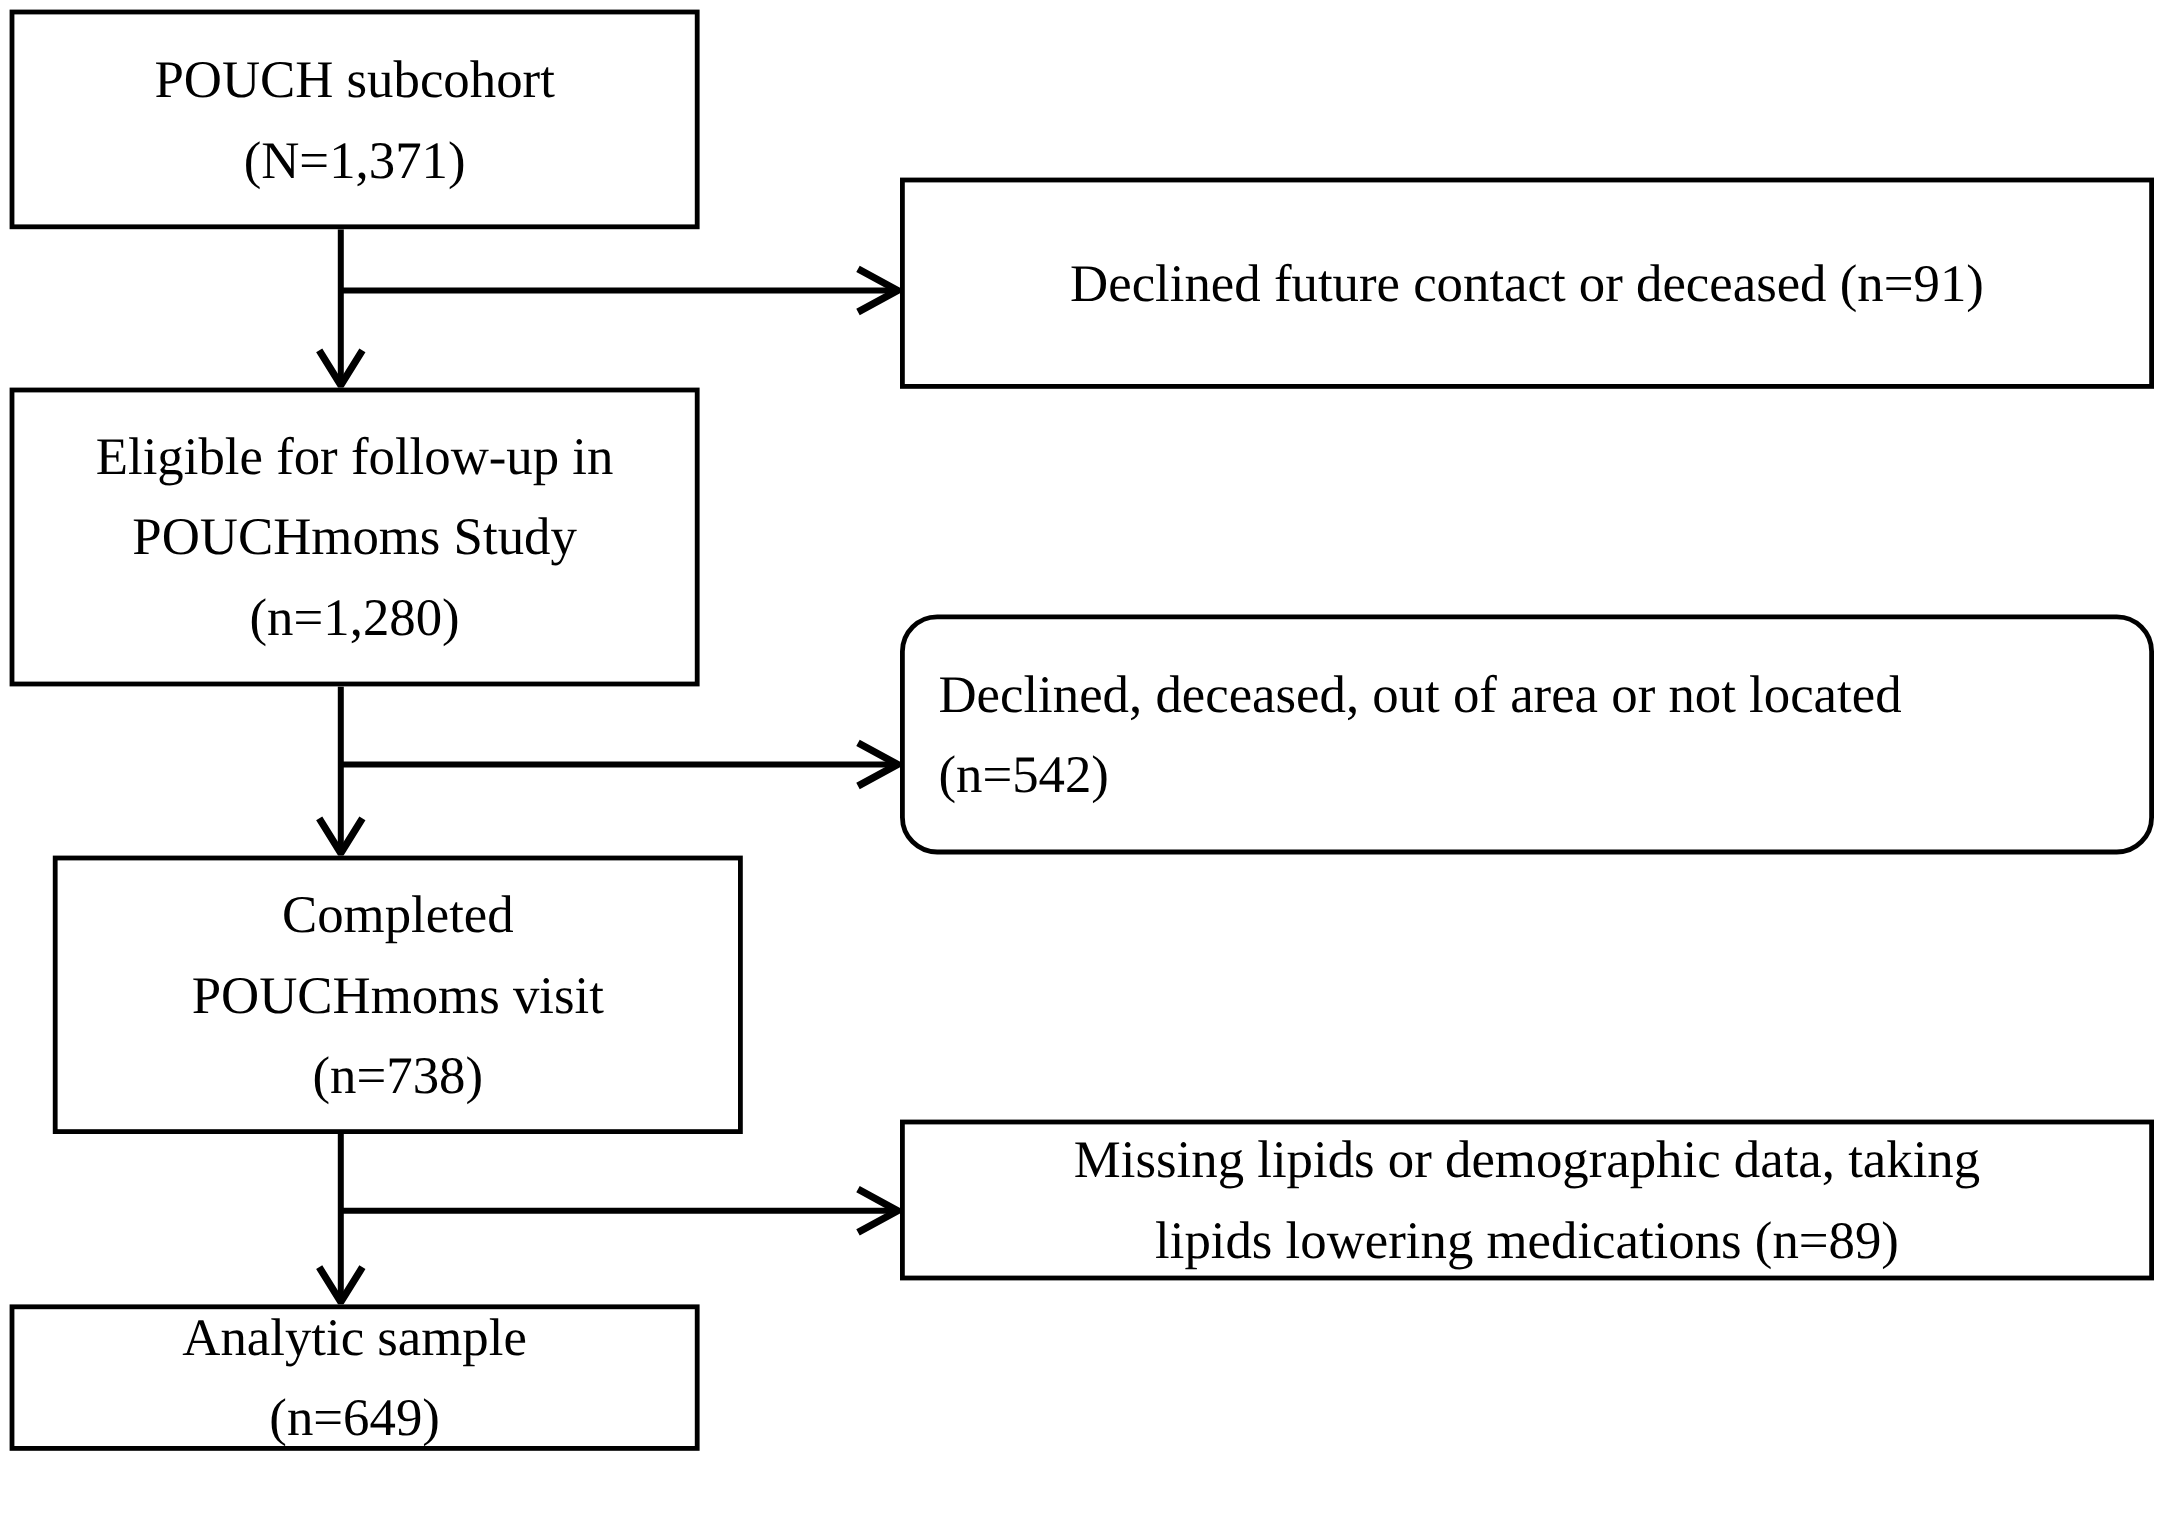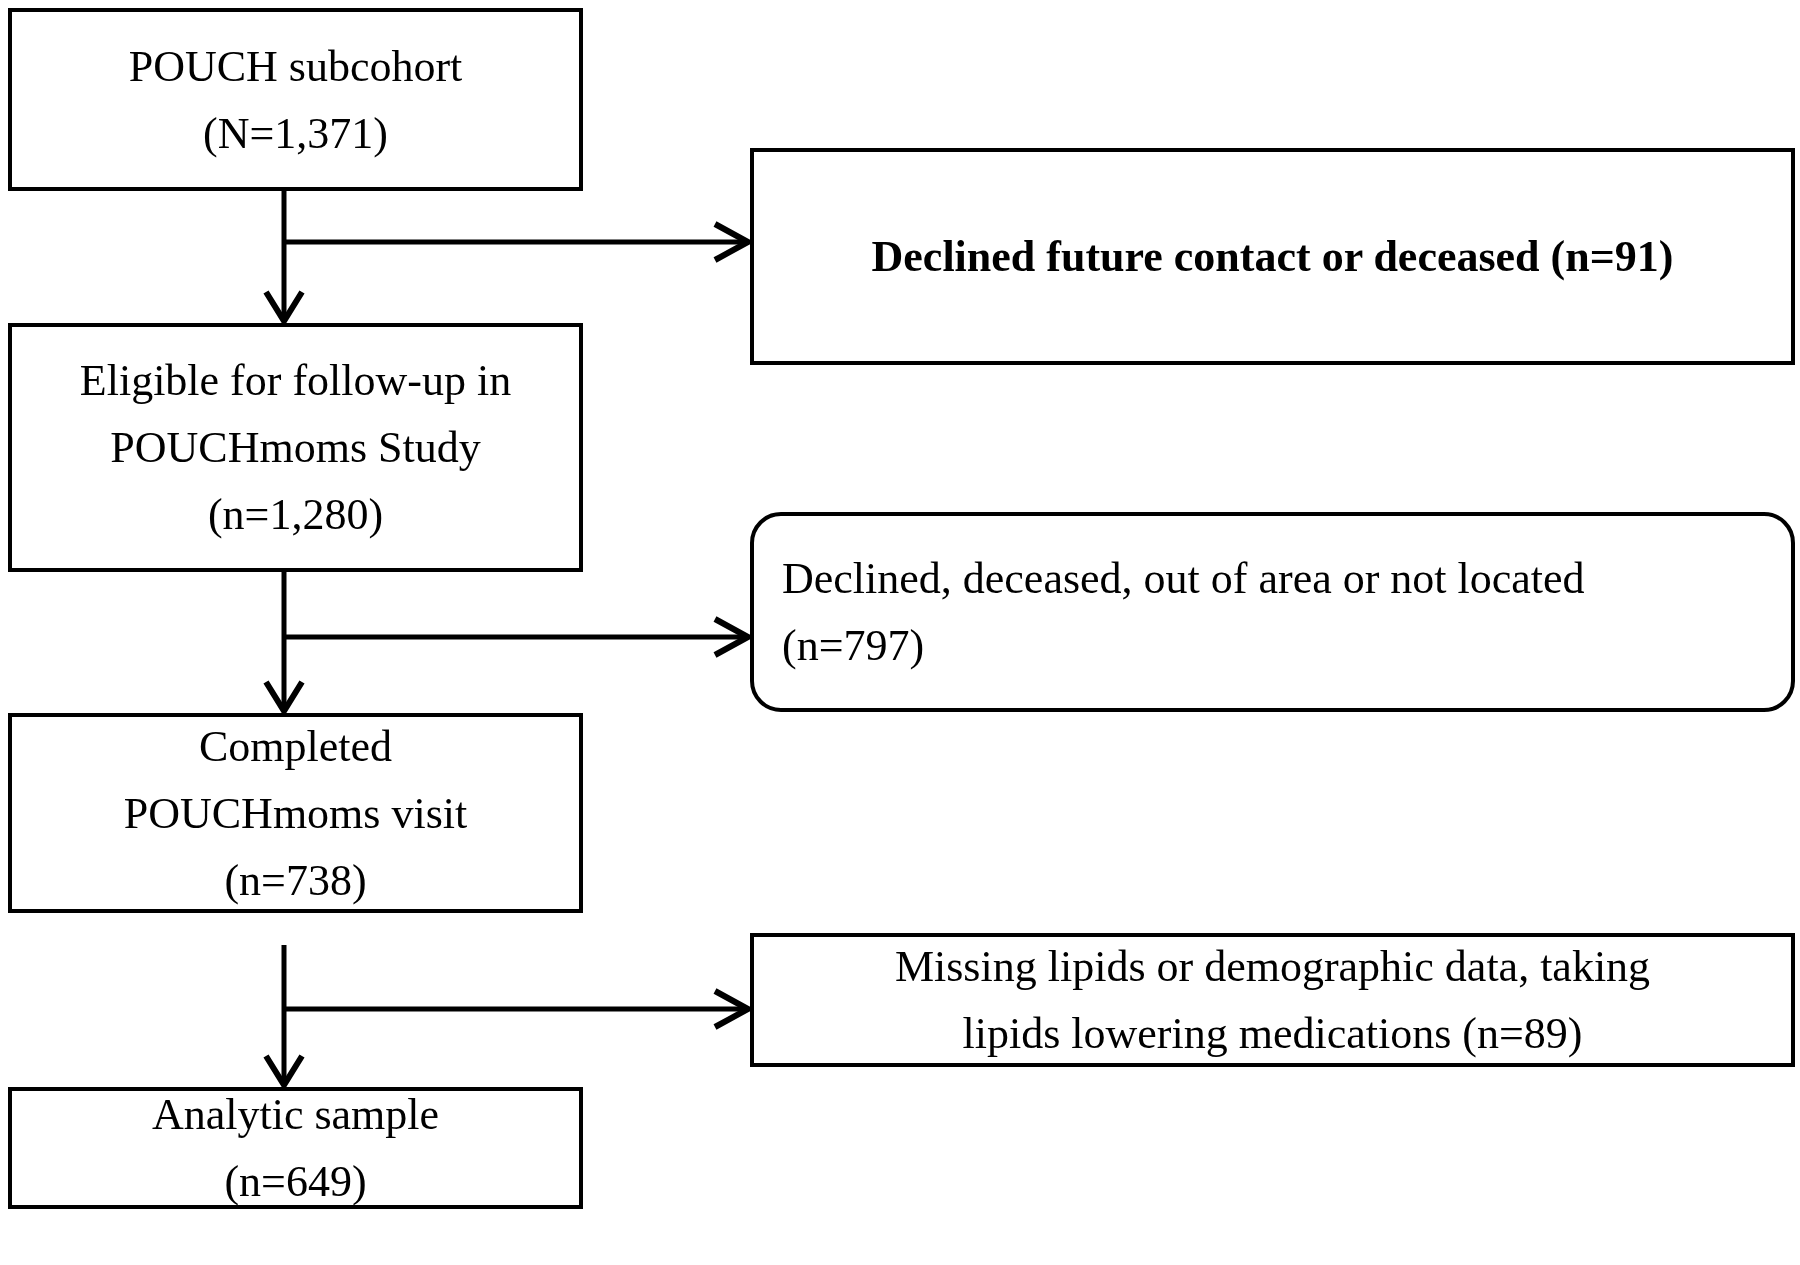--- a/index.html
+++ b/index.html
@@ -35,25 +35,25 @@
   .box.left-align {
     align-items: flex-start;
     text-align: left;
     padding-left: 28px;
     padding-right: 10px;
   }
   
   .b-main { left: 8px; width: 575px; }
   .b1 { top: 8px;    height: 183px; }
   .b2 { top: 323px;  height: 249px; }
-  .b3 { top: 713px;  height: 200px; }
+  .b3 { top: 713px;  height: 232px; margin-left: 36px; }
   .b4 { top: 1087px; height: 122px; }
   
   .b-excl { left: 750px; width: 1045px; }
-  .r1 { top: 148px; height: 217px; font-weight: bold; }
+  .r1 { top: 148px; height: 176px; }
   .r2 { top: 512px; height: 200px; border-radius: 31px; }
   .r3 { top: 933px; height: 134px; }
   svg.connectors {
     position: absolute;
     left: 0;
     top: 0;
     width: 1800px;
     height: 1265px;
     pointer-events: none;
   }
@@ -110,21 +110,21 @@
     <div class="line">Analytic sample</div>
     <div class="line">(n=649)</div>
   </div>
 
   <div class="box b-excl r1">
     <div class="line">Declined future contact or deceased (n=91)</div>
   </div>
 
   <div class="box b-excl r2 left-align">
     <div class="line">Declined, deceased, out of area or not located</div>
-    <div class="line">(n=797)</div>
+    <div class="line">(n=542)</div>
   </div>
 
   <div class="box b-excl r3">
     <div class="line">Missing lipids or demographic data, taking</div>
     <div class="line">lipids lowering medications (n=89)</div>
   </div>
 
 </div>
 
 </body></html>

